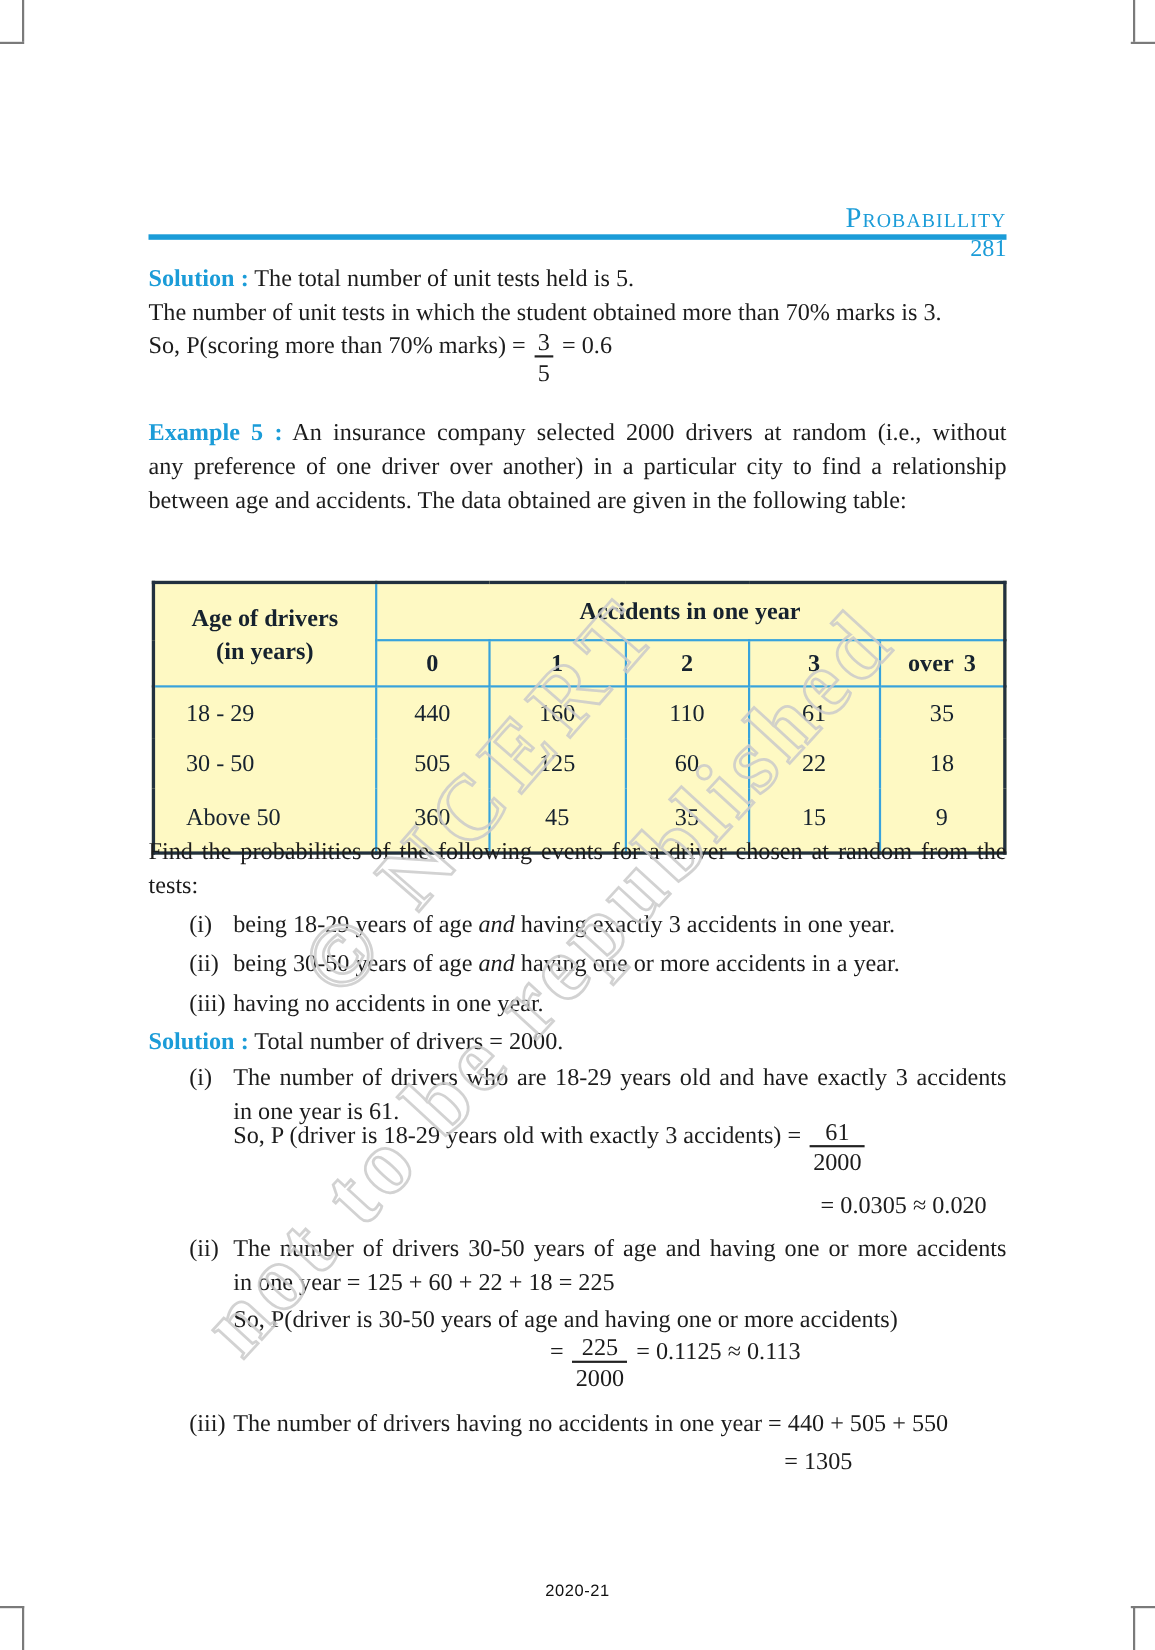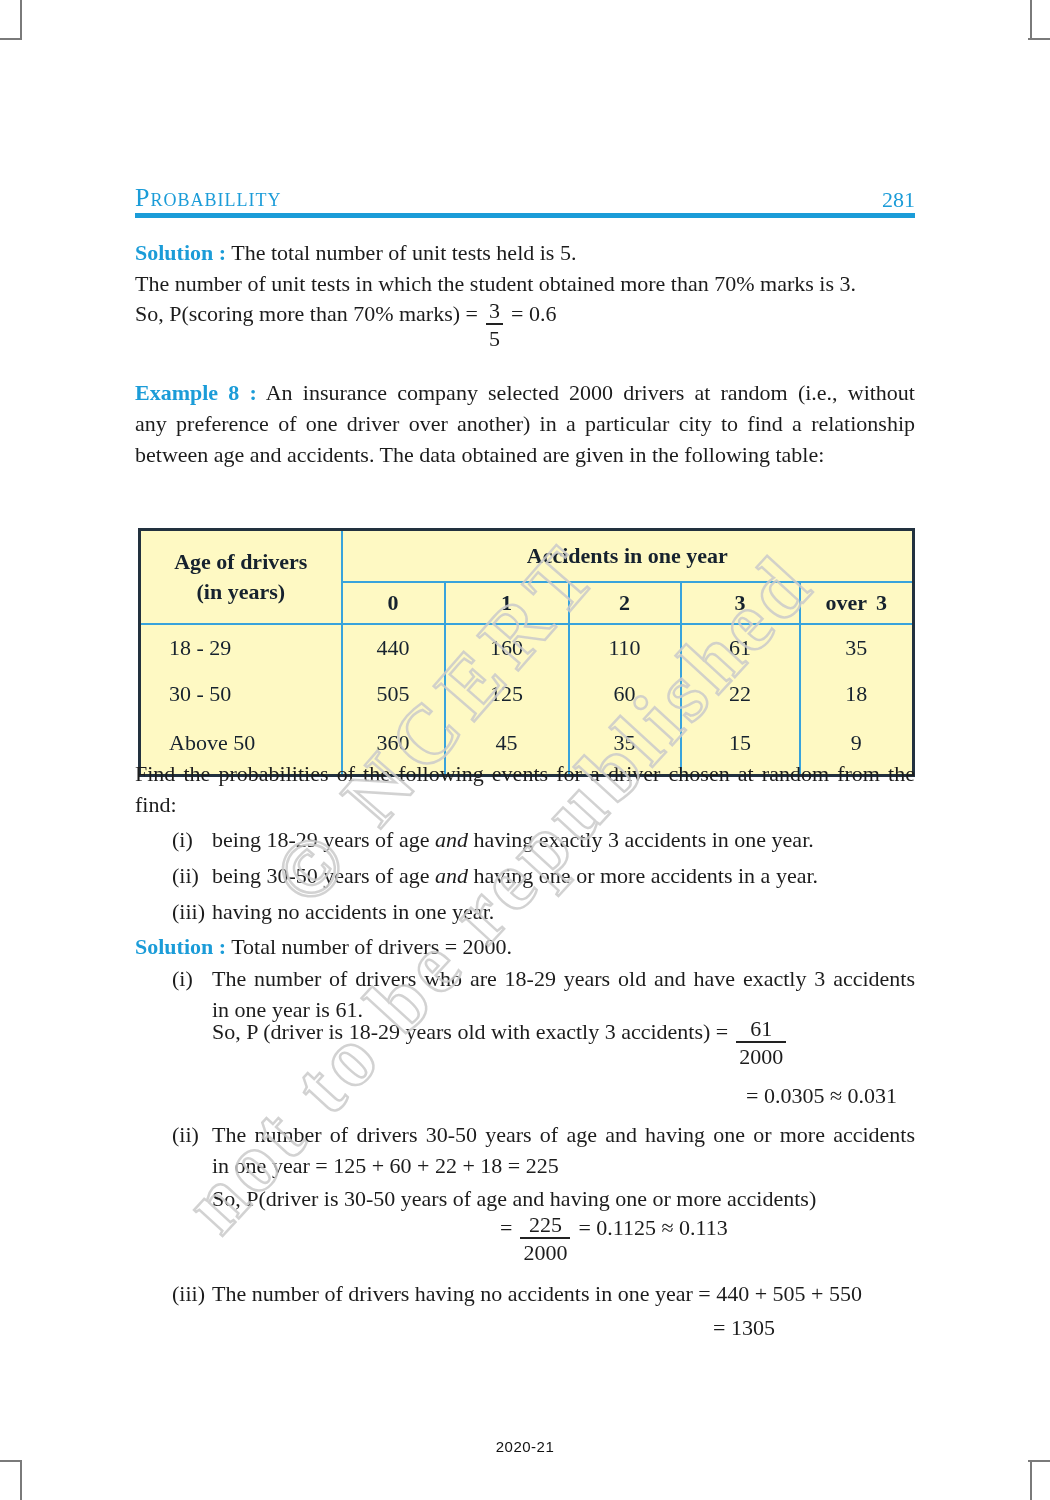--- a/index.html
+++ b/index.html
@@ -107,21 +107,21 @@
 
   <div class="crop" style="left:20px; top:0; width:2px; height:38px;"></div>
   <div class="crop" style="left:0; top:38px; width:22px; height:2px;"></div>
   <div class="crop" style="left:1030px; top:0; width:2px; height:38px;"></div>
   <div class="crop" style="left:1028px; top:38px; width:22px; height:2px;"></div>
   <div class="crop" style="left:0; top:1460px; width:22px; height:2px;"></div>
   <div class="crop" style="left:20px; top:1460px; width:2px; height:40px;"></div>
   <div class="crop" style="left:1028px; top:1460px; width:22px; height:2px;"></div>
   <div class="crop" style="left:1030px; top:1460px; width:2px; height:40px;"></div>
 
-  <div class="abs content-w" style="top:183px; display:flex; justify-content:space-between; align-items:flex-end;">
+  <div class="abs content-w" style="top:183px; display:flex; justify-content:space-between; align-items:flex-end;flex-direction:column;">
     <span class="hdr-title">Probabillity</span>
     <span class="hdr-num">281</span>
   </div>
   <div class="abs content-w hdr-rule" style="top:213px;"></div>
 
   <div class="abs content-w line" style="top:237px;">
     <span class="accent b">Solution :</span>
     <span>The total number of unit tests held is 5.</span>
   </div>
   <div class="abs content-w line" style="top:268px;">The number of unit tests in which the student obtained more than 70% marks is 3.</div>
@@ -130,21 +130,21 @@
     <span>So, P(scoring more than 70% marks) =</span>
     <span class="frac">
       <span class="num">3</span>
       <span class="den">5</span>
     </span>
     <span>= 0.6</span>
   </div>
 
   <div class="abs content-w" style="top:377px;">
     <div class="jline">
-      <span class="accent b">Example 8 :</span>
+      <span class="accent b">Example 5 :</span>
       <span>An insurance company selected 2000 drivers at random (i.e., without</span>
     </div>
     <div class="jline">any preference of one driver over another) in a particular city to find a relationship</div>
     <div class="line">between age and accidents. The data obtained are given in the following table:</div>
   </div>
 
   <div class="abs content-w tcaption" style="top:485px;">Table 15.10</div>
 
   <div class="abs" style="left:138px; top:528px;">
     <table class="dtable">
@@ -194,21 +194,21 @@
         <td class="val">35</td>
         <td class="val">15</td>
         <td class="val">9</td>
       </tr>
     </tbody>
       </table>
   </div>
 
   <div class="abs content-w" style="top:758px;">
     <div class="jline">Find the probabilities of the following events for a driver chosen at random from the</div>
-    <div class="line">find:</div>
+    <div class="line">tests:</div>
   </div>
 
   <div class="abs li" style="left:172px; top:824px;">
     <span class="marker">(i)</span>
     <span class="litext"><span>being 18-29 years of age </span><span class="i">and</span><span> having exactly 3 accidents in one year.</span></span>
   </div>
   <div class="abs li" style="left:172px; top:860px;">
     <span class="marker">(ii)</span>
     <span class="litext"><span>being 30-50 years of age </span><span class="i">and</span><span> having one or more accidents in a year.</span></span>
   </div>
@@ -230,21 +230,21 @@
     </span>
   </div>
 
   <div class="abs eqrow" style="left:212px; top:1016px;">
     <span>So, P (driver is 18-29 years old with exactly 3 accidents) =</span>
     <span class="frac">
       <span class="num">61</span>
       <span class="den">2000</span>
     </span>
   </div>
-  <div class="abs line" style="left:135px; top:1080px; width:762px; text-align:right;">= 0.0305 ≈ 0.031</div>
+  <div class="abs line" style="left:135px; top:1080px; width:762px; text-align:right;">= 0.0305 ≈ 0.020</div>
 
   <div class="abs li" style="left:172px; top:1119px;">
     <span class="marker">(ii)</span>
     <span class="litext">
       <span class="jline" style="display:block;">The number of drivers 30-50 years of age and having one or more accidents</span>
       <span class="line" style="display:block;">in one year = 125 + 60 + 22 + 18 = 225</span>
     </span>
   </div>
   <div class="abs line" style="left:212px; top:1183px;">So, P(driver is 30-50 years of age and having one or more accidents)</div>
 

